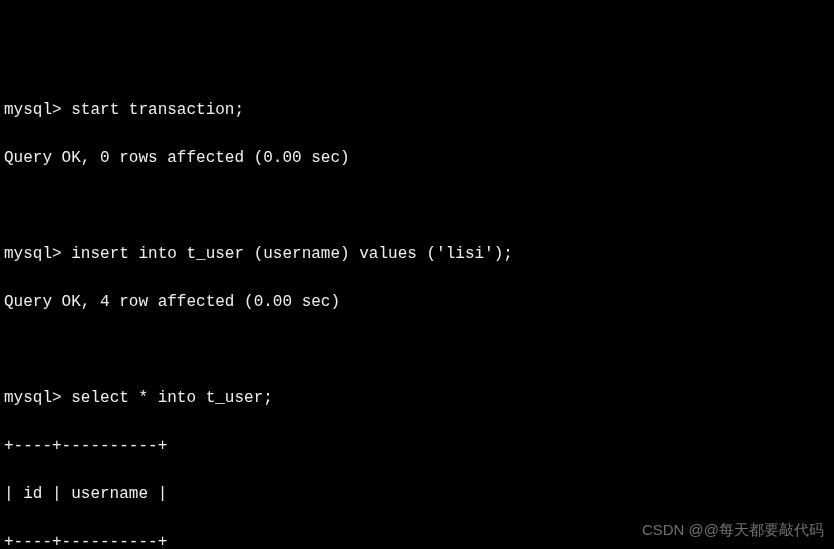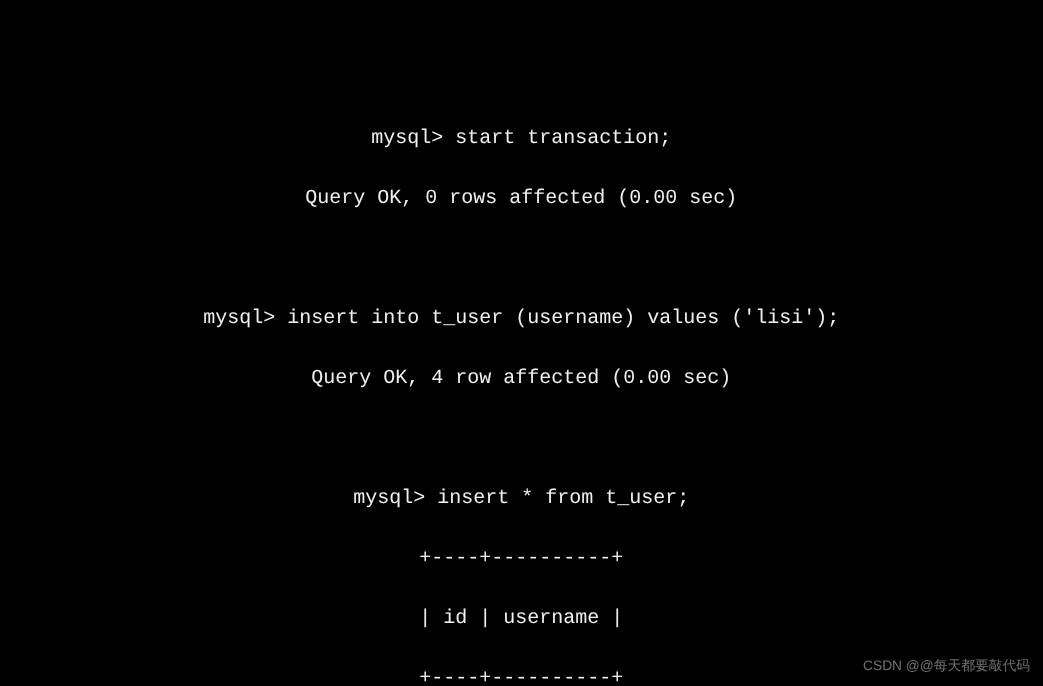--- a/index.html
+++ b/index.html
@@ -15,44 +15,43 @@
       line-height: 1.5;
       padding: 2px 4px;
       width: 834px;
       height: 549px;
       overflow: hidden;
       white-space: pre;
       position: relative;
     }
     .terminal-line {
       display: block;
-      text-align: center;
     }
     .watermark {
       position: absolute;
       bottom: 8px;
       right: 10px;
       color: rgba(200, 200, 200, 0.55);
       font-family: Arial, sans-serif;
-      font-size: 11px;
+      font-size: 15px;
       white-space: nowrap;
     }
   </style>
 </head>
 <body>
 
 
 
 <span class="terminal-line"><span>mysql&gt;</span> <span>start transaction;</span></span>
 <span class="terminal-line">Query OK, 0 rows affected (0.00 sec)</span>
 <span class="terminal-line"> </span>
 <span class="terminal-line"><span>mysql&gt;</span> <span>insert into t_user (username) values ('lisi');</span></span>
 <span class="terminal-line">Query OK, 4 row affected (0.00 sec)</span>
 <span class="terminal-line"> </span>
-<span class="terminal-line"><span>mysql&gt;</span> <span>insert * from t_user;</span></span>
+<span class="terminal-line"><span>mysql&gt;</span> <span>select * into t_user;</span></span>
 <span class="terminal-line">+----+----------+</span>
 <span class="terminal-line">| id | username |</span>
 <span class="terminal-line">+----+----------+</span>
 
 
 
 
 
 
 

